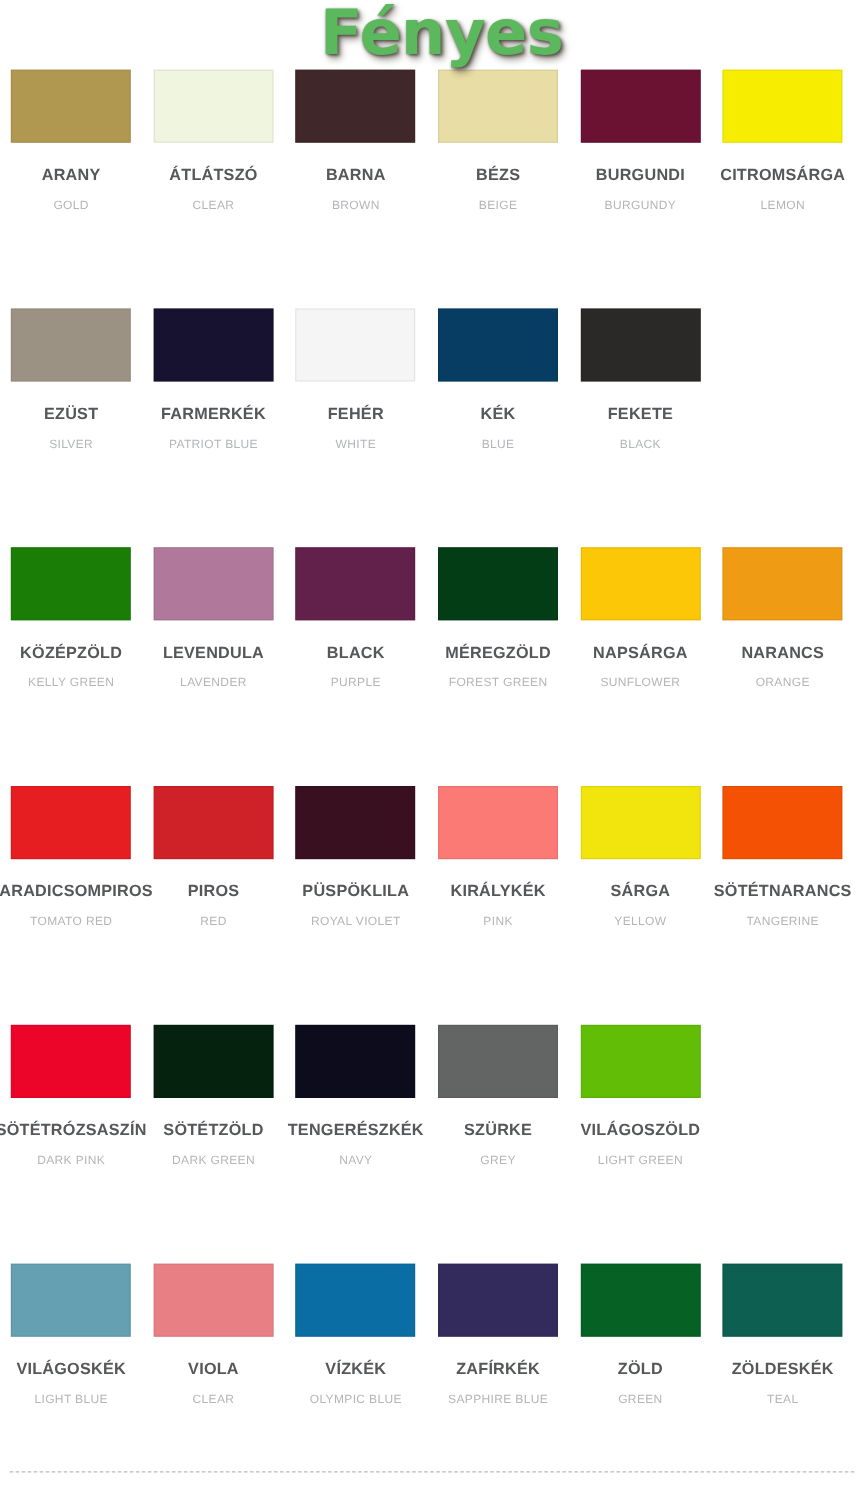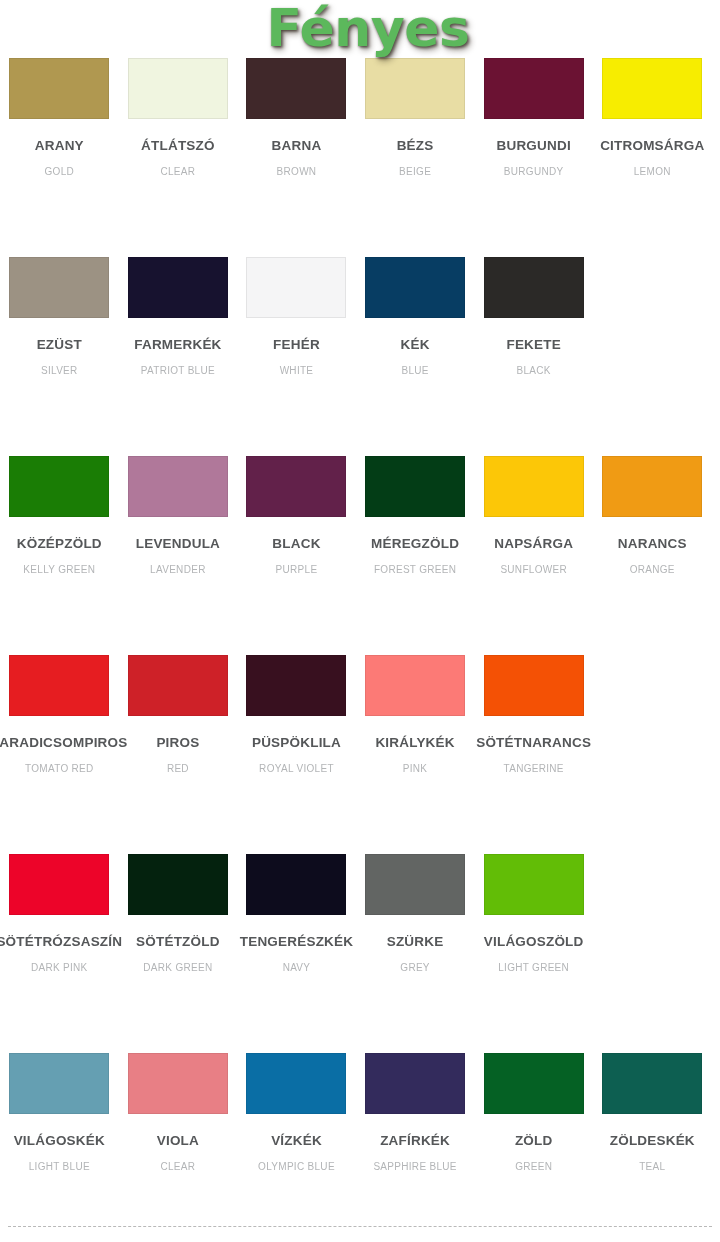--- a/index.html
+++ b/index.html
@@ -221,20 +221,25 @@
         <div class="swatch-chip" style="background-color: rgb(56, 16, 31);"></div>
         <div class="swatch-label-hu">PÜSPÖKLILA</div>
         <div class="swatch-label-en">ROYAL VIOLET</div>
       </div>
       <div class="swatch-cell">
         <div class="swatch-chip" style="background-color: rgb(252, 122, 118);"></div>
         <div class="swatch-label-hu">KIRÁLYKÉK</div>
         <div class="swatch-label-en">PINK</div>
       </div>
       <div class="swatch-cell">
+        <div class="swatch-chip" style="background-color: rgb(242, 228, 13);"></div>
+        <div class="swatch-label-hu">SÁRGA</div>
+        <div class="swatch-label-en">YELLOW</div>
+      </div>
+      <div class="swatch-cell">
         <div class="swatch-chip" style="background-color: rgb(244, 81, 5);"></div>
         <div class="swatch-label-hu">SÖTÉTNARANCS</div>
         <div class="swatch-label-en">TANGERINE</div>
       </div>
     </div>
     <div class="swatch-row">
       <div class="swatch-cell">
         <div class="swatch-chip" style="background-color: rgb(237, 4, 41);"></div>
         <div class="swatch-label-hu">SÖTÉTRÓZSASZÍN</div>
         <div class="swatch-label-en">DARK PINK</div>

